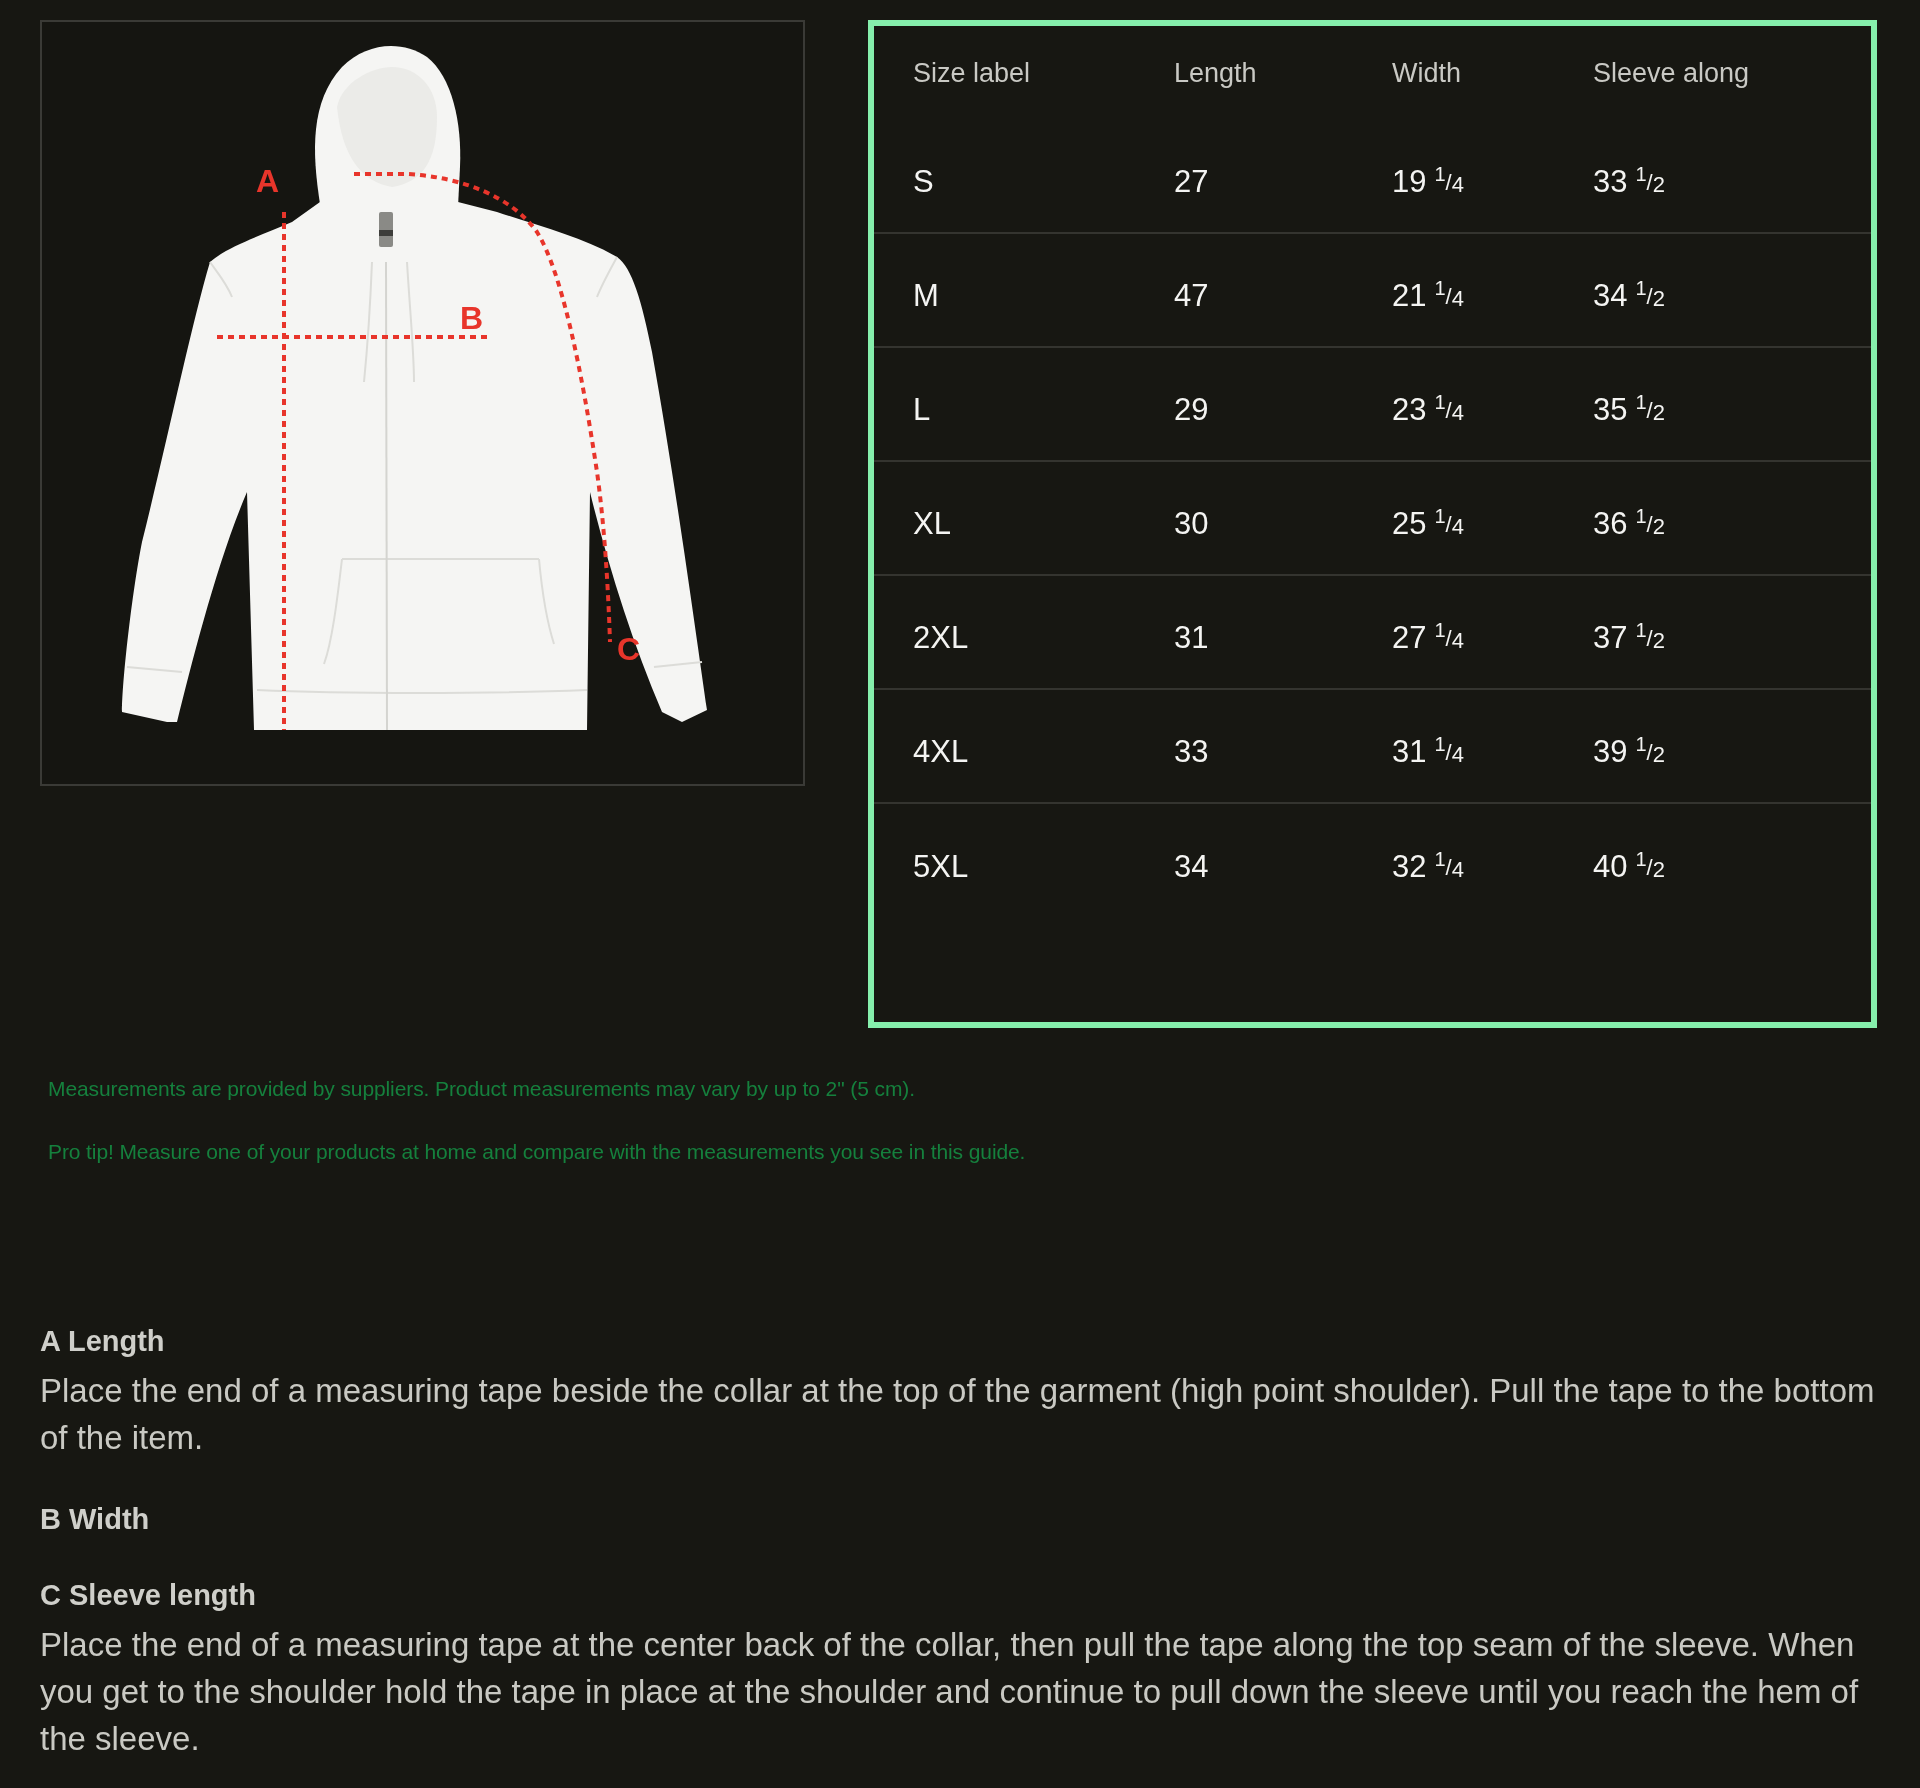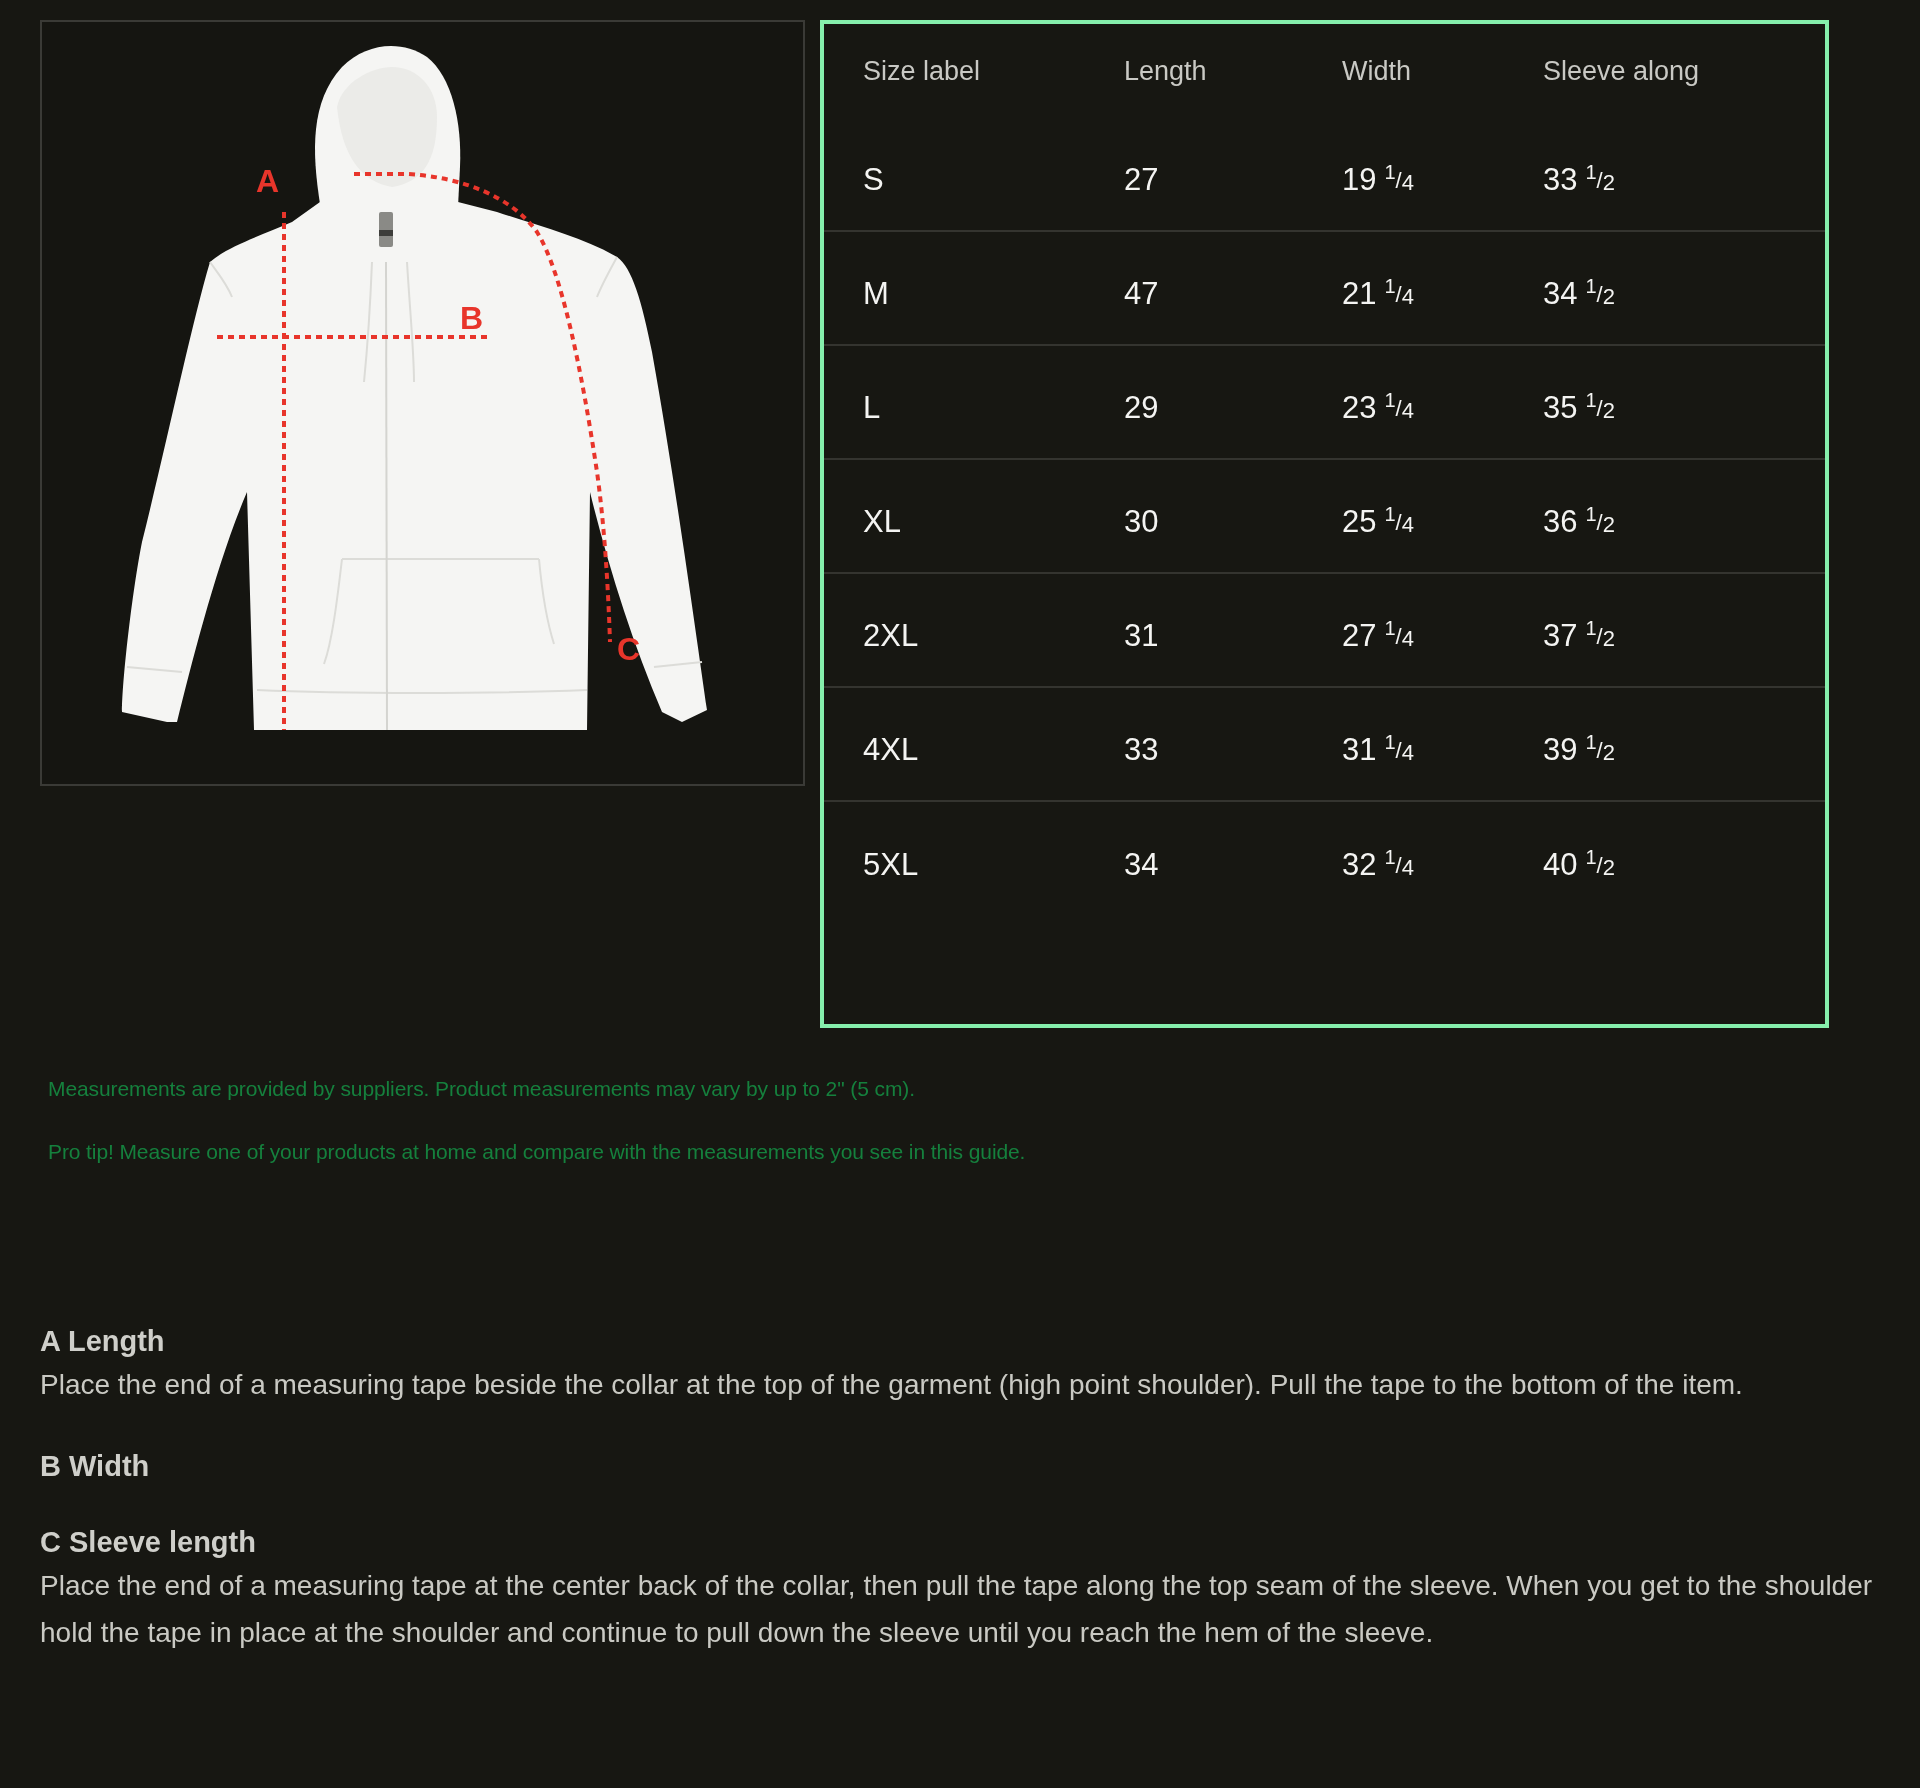--- a/index.html
+++ b/index.html
@@ -24,25 +24,25 @@
       height: 766px;
       border: 2px solid #3a3a36;
       background: #151511;
       overflow: hidden;
     }
     .illustration svg { display: block; }
 
     
     .size-table-wrap {
       position: absolute;
-      left: 820px;
+      left: 868px;
       top: 20px;
       width: 1009px;
       height: 1008px;
-      border: 4px solid #86efac;
+      border: 6px solid #86efac;
     }
     table.size-table {
       width: 100%;
       border-collapse: collapse;
       table-layout: fixed;
     }
     .size-table th {
       height: 93px;
       text-align: left;
       font-weight: normal;
@@ -92,24 +92,24 @@
     }
     .guide-section { margin-bottom: 17px; }
     .guide-title {
       font-size: 29px;
       font-weight: bold;
       color: #cfcfca;
       line-height: 36px;
       margin-top: 40px;
     }
     .guide-text {
-      font-size: 28px;
+      font-size: 33px;
       color: #c9c9c3;
       line-height: 47px;
-      margin-top: 2px;
+      margin-top: 8px;
     }
   </style>
 </head>
 <body>
 
 <div class="illustration">
   <svg width="761" height="762" viewBox="0 0 761 762">
 
     <g fill="#f5f5f3" stroke="none">
 

